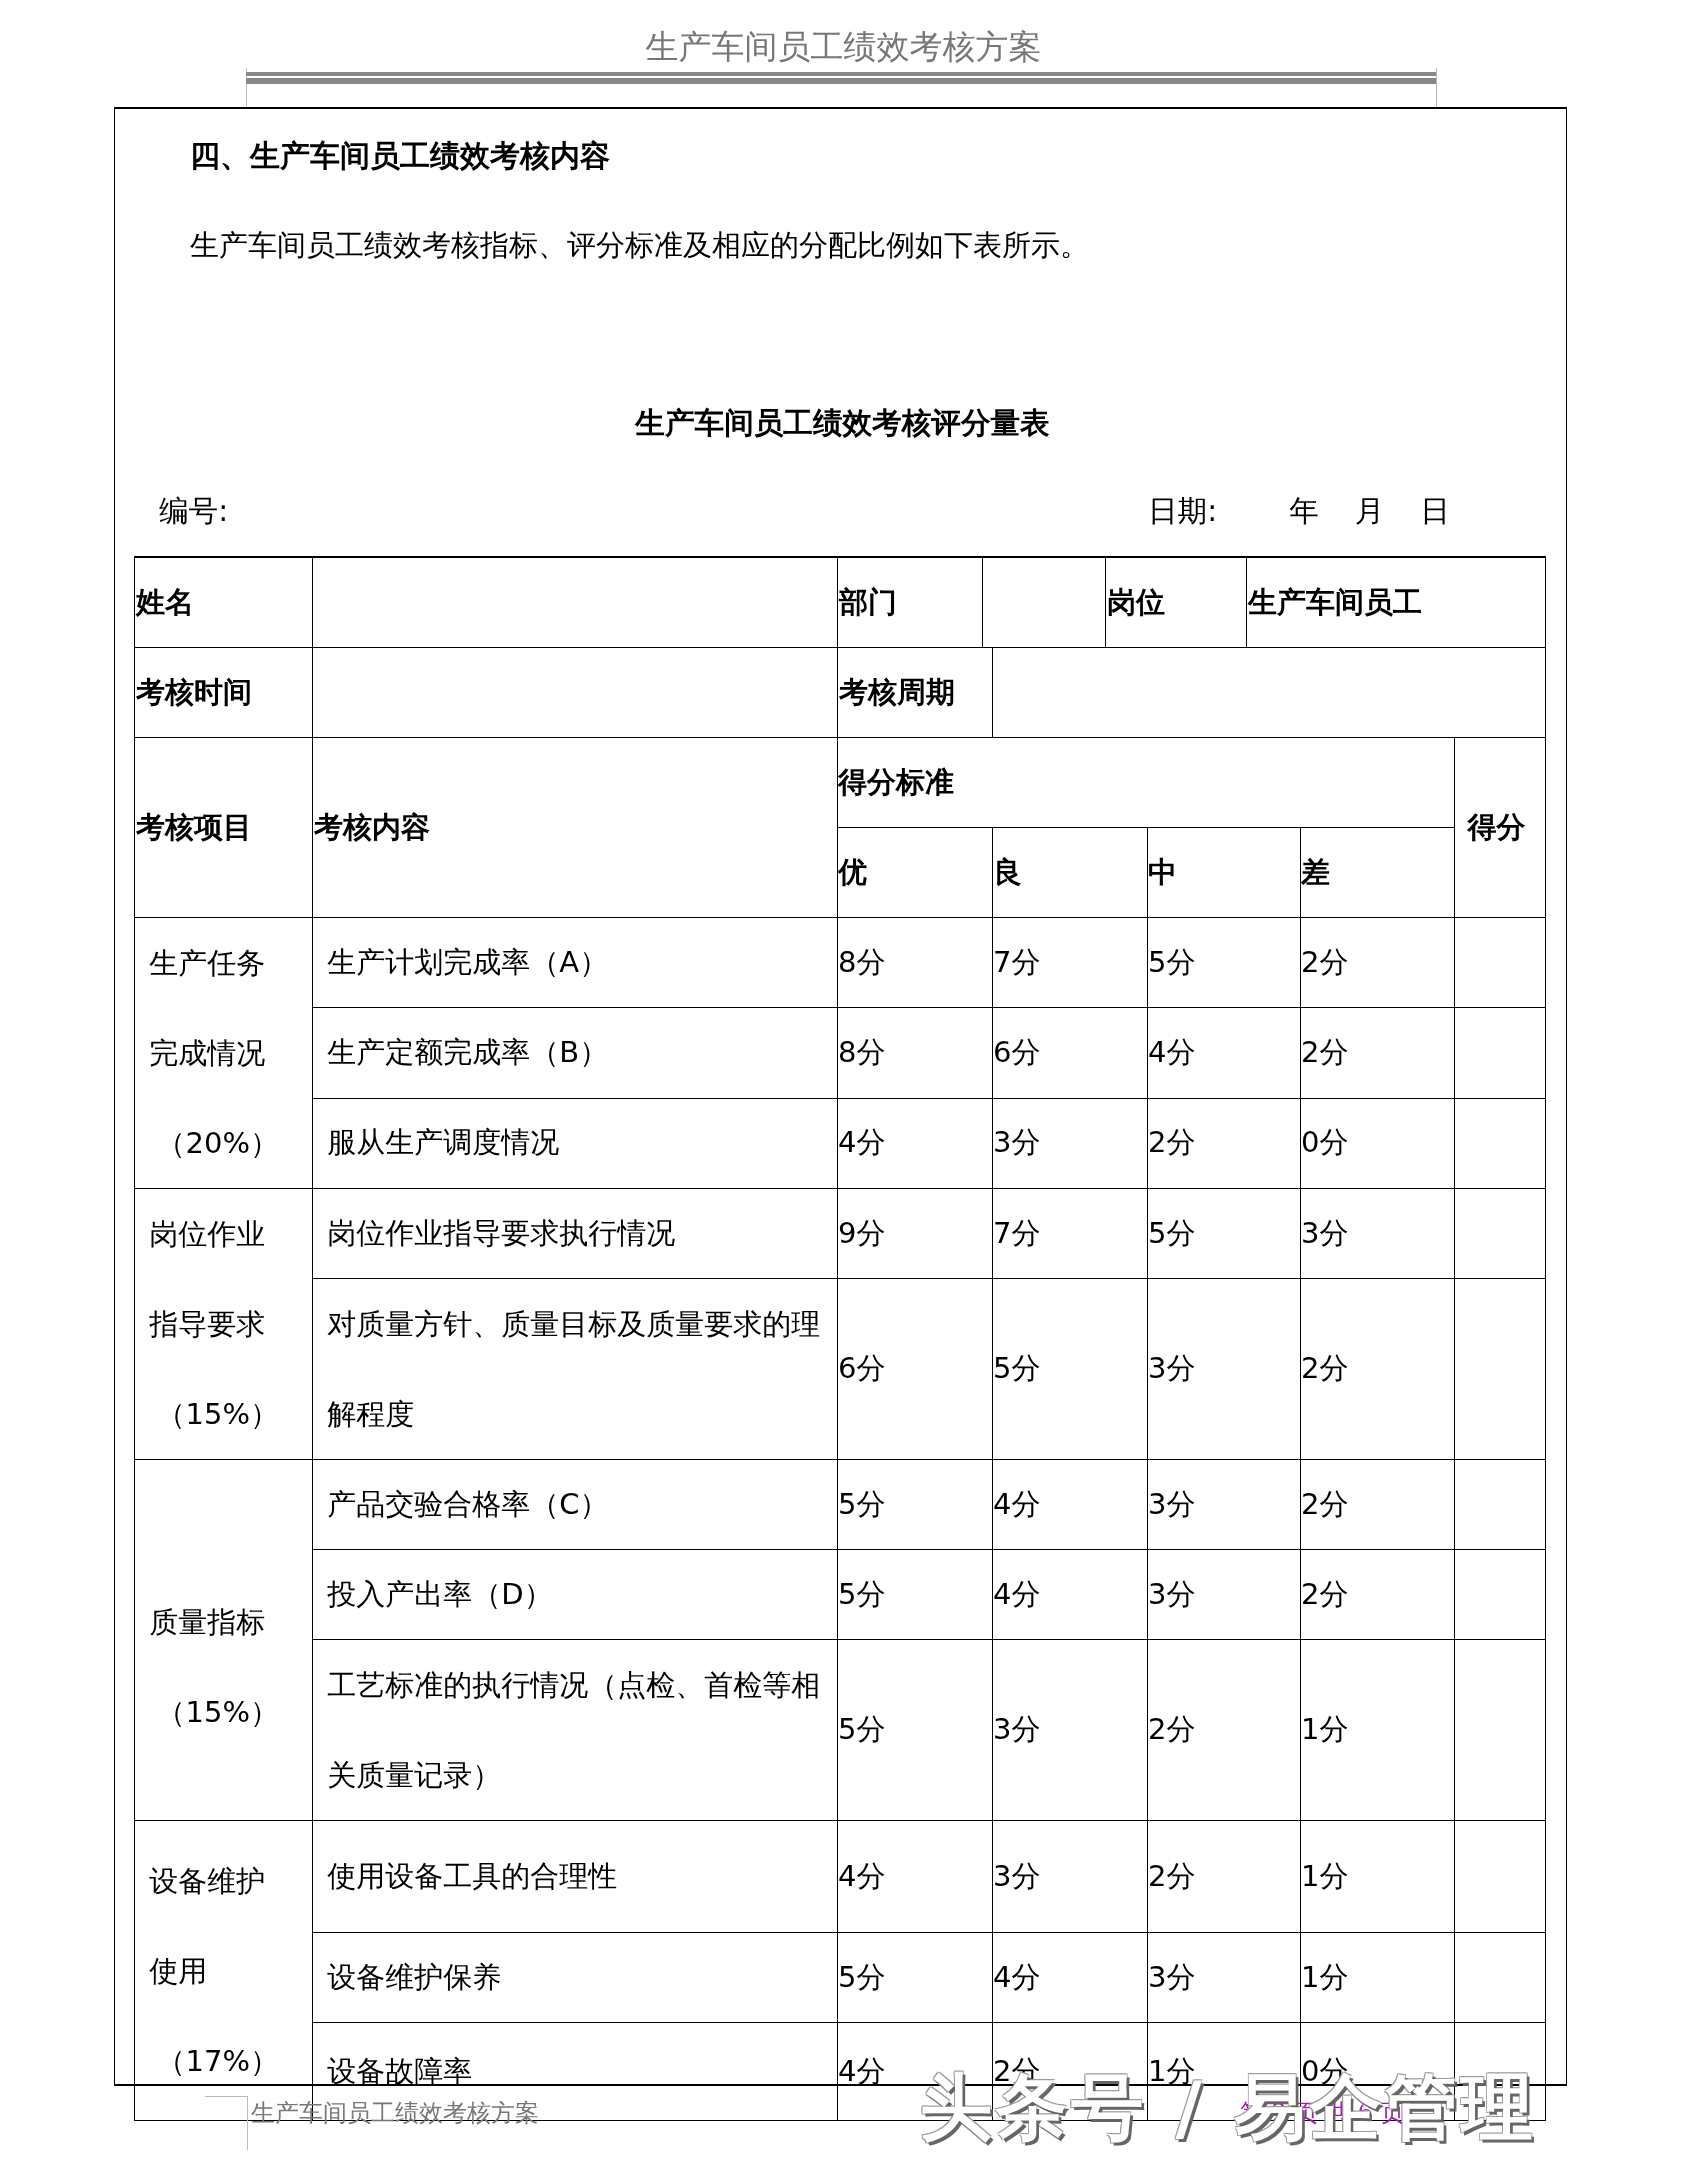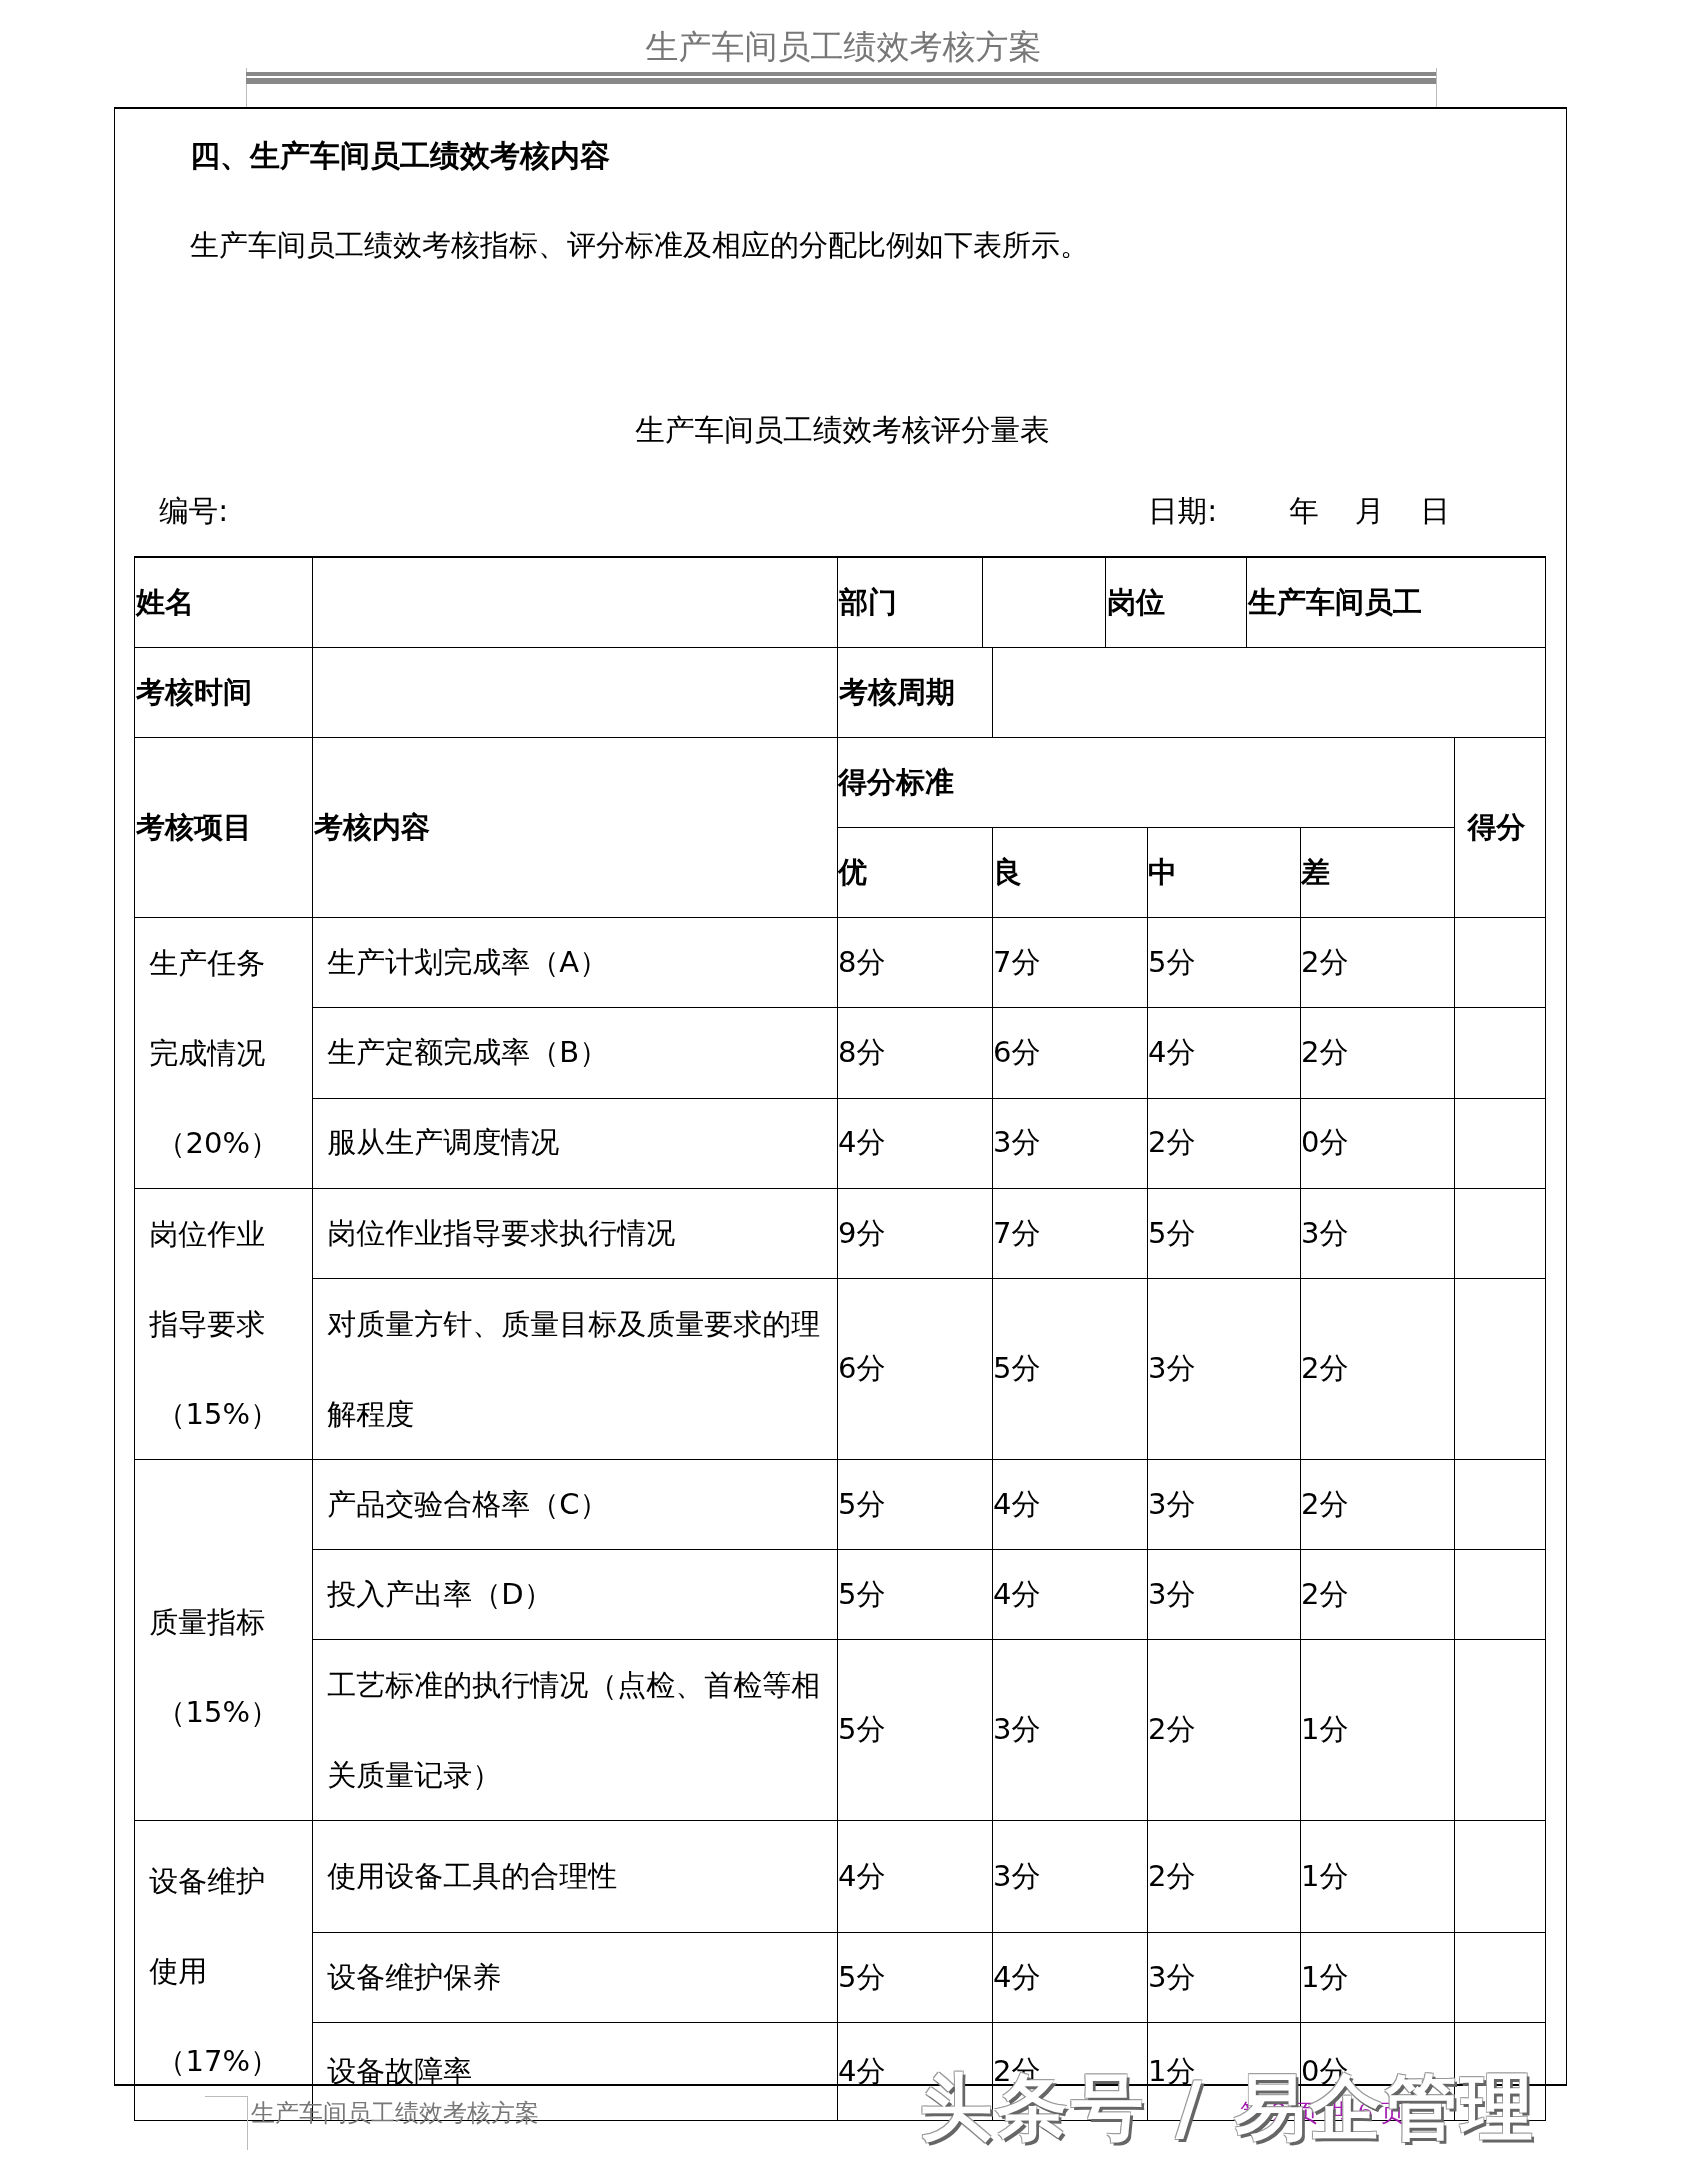--- a/index.html
+++ b/index.html
@@ -6,21 +6,21 @@
   body{width:1687px;height:2178px;position:relative;overflow:hidden;font-family:"DejaVu Sans","Liberation Sans",sans-serif;color:#000;}
   .abs{position:absolute;}
   .hdr-title{left:0;width:1687px;top:25px;text-align:center;font-family:"DejaVu Serif","Liberation Serif",serif;font-size:33px;color:#777;}
   .rule1{left:246px;width:1190px;top:72px;height:3.6px;background:#888;}
   .rule2{left:246px;width:1190px;top:78px;height:6.3px;background:#888;}
   .corner-l{left:246px;top:68px;width:0.9px;height:39px;background:#bbb;}
   .corner-r{left:1436px;top:68px;width:0.9px;height:39px;background:#bbb;}
   .page{left:114px;top:107px;width:1453px;height:1979px;border-top:2.7px solid #000;border-left:0.9px solid #000;border-right:0.9px solid #000;border-bottom:2.7px solid #000;box-sizing:border-box;}
   .sec-h{left:190px;top:136px;font-size:30px;font-weight:bold;}
   .para{left:190px;top:226px;font-size:29px;}
-  .tbl-title{left:0;width:1685px;top:403px;text-align:center;font-size:29.6px;font-weight:normal;margin-top:7px;}
+  .tbl-title{left:0;width:1685px;top:403px;text-align:center;font-size:29.6px;font-weight:bold;}
   .meta-no{left:159px;top:491px;font-size:29.6px;}
   .meta-date{left:1148px;top:491px;font-size:29.6px;word-spacing:0;}
   .meta-date span{margin-right:36px;}
   table{position:absolute;left:134px;top:556px;width:1411px;border-collapse:collapse;table-layout:fixed;}
   td{border:1.3px solid #000;font-size:29px;padding:0;vertical-align:middle;}
   .outer-top td{border-top:2.7px solid #000;}
   .lab{font-weight:bold;padding-left:1px;}
   .txt{padding-left:14.3px;}
   .c{text-align:left;}
   .cat{padding-left:14.3px;line-height:90px;}

